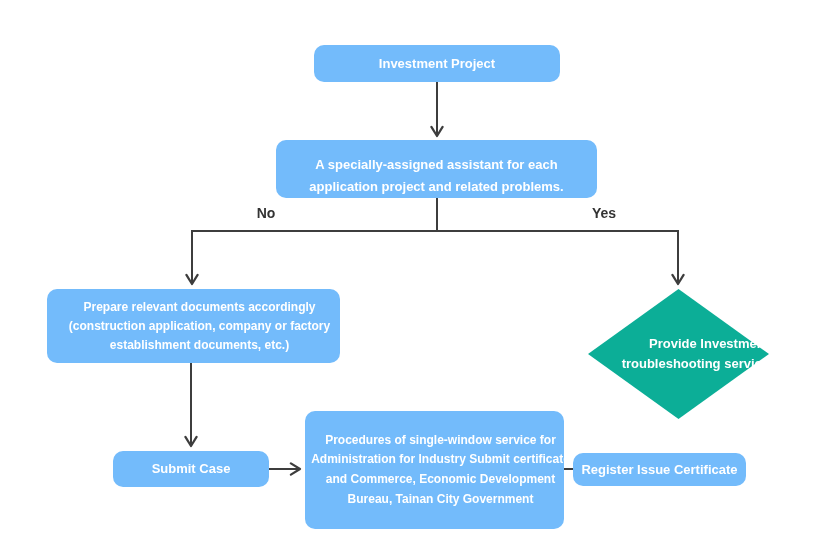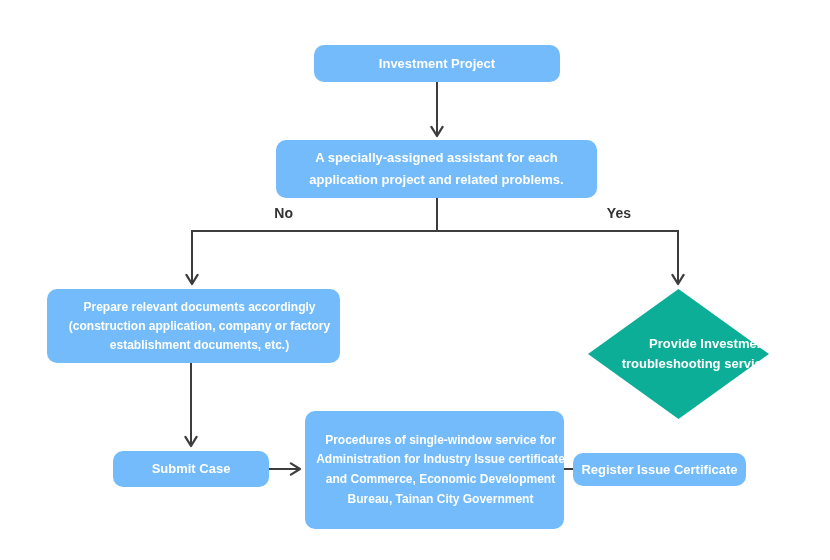--- a/index.html
+++ b/index.html
@@ -39,21 +39,21 @@
     align-items: center;
     justify-content: center;
     line-height: 20px;
     white-space: nowrap;
   }
   .node.align-left {
     align-items: center;
     font-size: 12px;
   }
   .node-investment-project { left: 314px; top: 45px;  width: 246px; height: 37px; }
-  .node-assigned-assistant { left: 276px; top: 140px; width: 321px; height: 58px; line-height: 22px; }
+  .node-assigned-assistant { left: 276px; top: 140px; width: 321px; height: 58px; line-height: 22px; justify-content: flex-end; }
   .node-prepare-documents { left: 47px;  top: 289px; width: 293px; height: 74px; padding-left: 12px; line-height: 19px; }
   .node-submit-case       { left: 113px; top: 451px; width: 156px; height: 36px; }
   .node-procedures        { left: 305px; top: 411px; width: 259px; height: 118px; padding-left: 12px; line-height: 19.6px; }
   .node-register-cert     { left: 573px; top: 453px; width: 173px; height: 33px; }
   .diamond-label {
     position: absolute;
     left: 588px; top: 289px;
     width: 181px; height: 130px;
     display: flex;
     flex-direction: column;
@@ -61,21 +61,21 @@
     justify-content: center;
     color: var(--node-text);
     font-size: 13px;
     font-weight: 600;
     line-height: 20px;
     white-space: nowrap;
   }
   .branch-label {
     position: absolute;
     width: 54px;
-    text-align: right;
+    text-align: center;
     color: var(--branch-label-text);
     font-size: 14px;
     font-weight: 600;
   }
   .branch-label-no  { left: 239px; top: 205px; }
   .branch-label-yes { left: 577px; top: 205px; }
   .conn { stroke: var(--connector, #3d3d3d); stroke-width: 2; fill: none; }
   .diamond-shape { fill: var(--node-teal, #0CAE97); }
   .arrowhead-path { stroke: var(--connector, #3d3d3d); }
 </style>
@@ -125,21 +125,21 @@
     <span>Provide Investment</span>
     <span>troubleshooting service</span>
   </div>
 
   <div class="node node-submit-case">
     <span>Submit Case</span>
   </div>
 
   <div class="node align-left node-procedures">
     <span>Procedures of single-window service for</span>
-    <span>Administration for Industry Issue certificate</span>
+    <span>Administration for Industry Submit certificate</span>
     <span>and Commerce, Economic Development</span>
     <span>Bureau, Tainan City Government</span>
   </div>
 
   <div class="node node-register-cert">
     <span>Register Issue Certificate</span>
   </div>
 
 </div>
 

